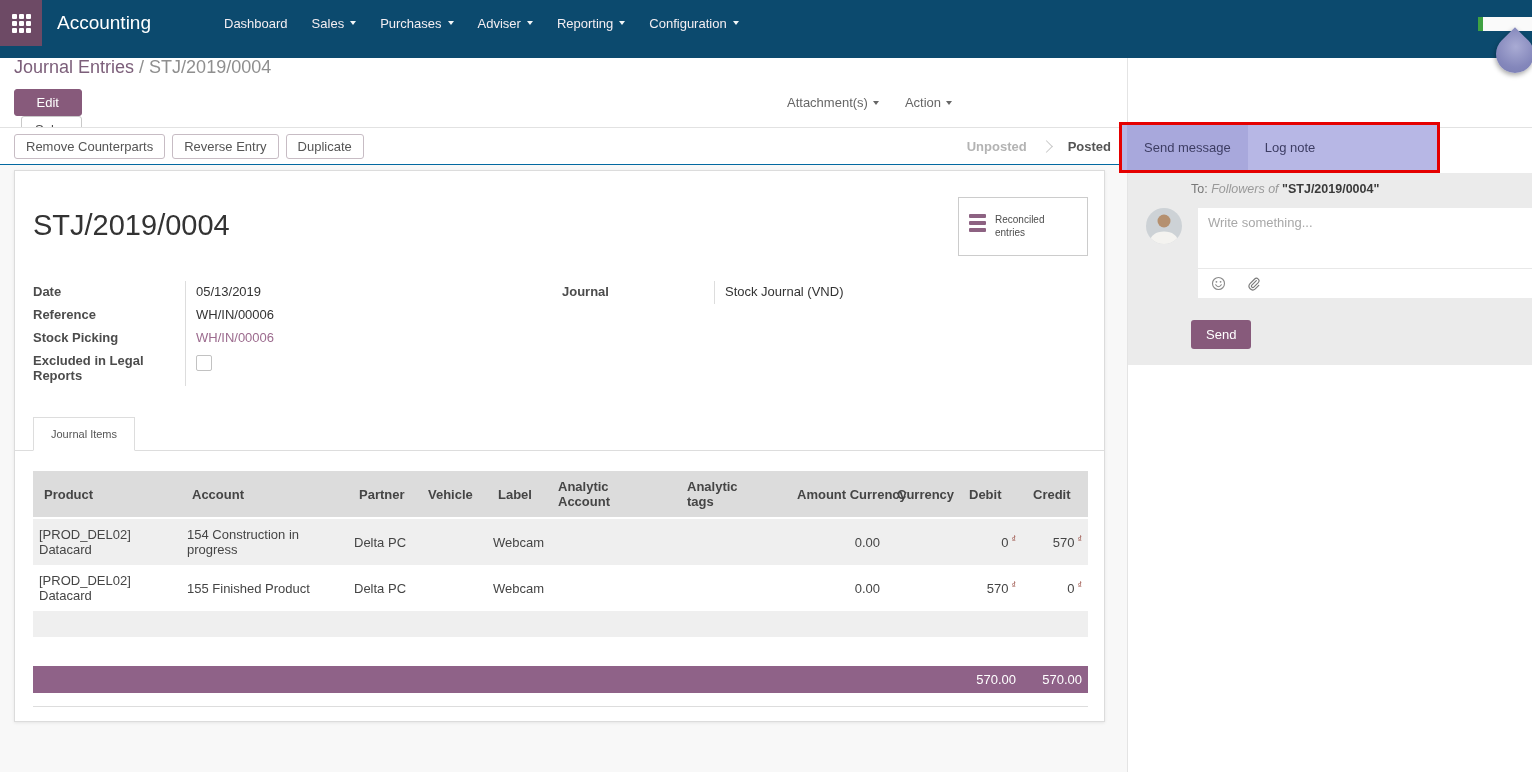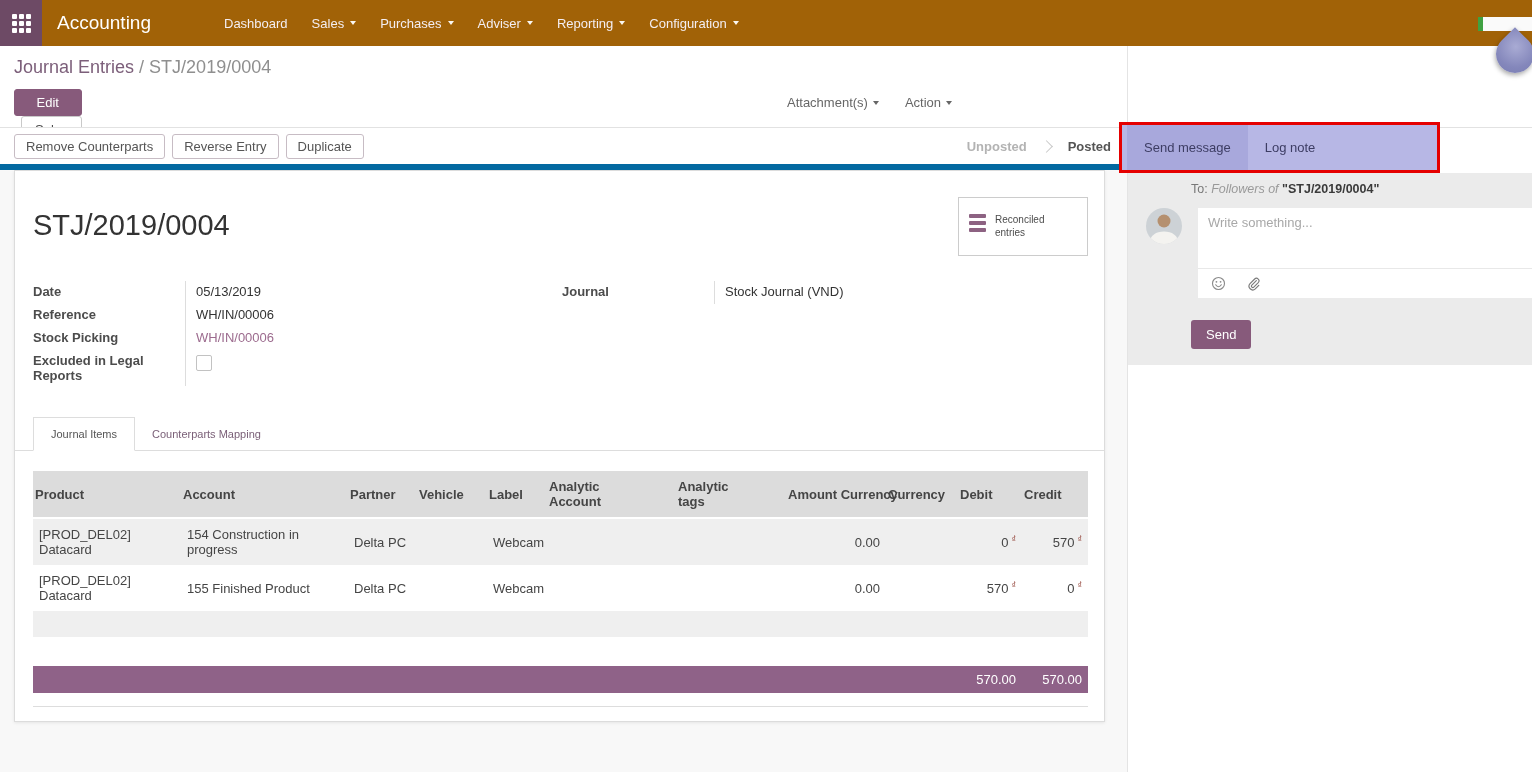--- a/index.html
+++ b/index.html
@@ -1,19 +1,19 @@
 <!DOCTYPE html>
 <html><head>
 <meta charset="utf-8">
 <style>
   html,body{width:1532px;height:772px;margin:0;overflow:hidden;background:#fff;
     font-family:"Liberation Sans",sans-serif;-webkit-font-smoothing:antialiased;}
 
   
-  .navbar{position:absolute;left:0;top:0;width:1532px;height:46px;background:#a16207;z-index:4;}
+  .navbar{position:absolute;left:0;top:0;width:1532px;height:58px;background:#0c4a6e;z-index:4;}
   .apps-btn{position:absolute;left:0;top:0;width:42px;height:46px;background:#6d4a65;
     display:flex;align-items:center;justify-content:center;cursor:pointer;}
   .apps-grid{display:grid;grid-template-columns:repeat(3,5px);grid-template-rows:repeat(3,5px);gap:2px;}
   .apps-grid i{background:#fff;border-radius:1px;}
   .app-title{position:absolute;left:57px;top:0;height:46px;line-height:46px;color:#fff;font-size:19px;}
   .top-menu{position:absolute;left:212px;top:0;height:46px;display:flex;align-items:center;}
   .nav-item{color:#f4eef2;font-size:13px;padding:0 12px;height:46px;display:flex;align-items:center;cursor:pointer;}
   .caret{display:inline-block;width:0;height:0;border-left:3.5px solid transparent;
     border-right:3.5px solid transparent;border-top:4px solid #fff;margin-left:6px;opacity:.95;}
   .systray-green{position:absolute;left:1478px;top:17px;width:5px;height:14px;background:#3fa142;}
@@ -31,21 +31,21 @@
   .btn-primary{background:#875a7b;color:#fff;border-color:#875a7b;}
   .btn-plain{background:#fff;color:#4c4c4c;border-color:#c9c9c9;margin-left:7px;}
   .cp-dropdowns{position:absolute;left:755px;top:95px;display:flex;gap:26px;font-size:13px;color:#666;margin-left:32px;}
   .cp-dd{cursor:pointer;display:flex;align-items:center;}
   .caret-dark{display:inline-block;width:0;height:0;border-left:3.5px solid transparent;
     border-right:3.5px solid transparent;border-top:4px solid #666;margin-left:5px;}
 
   
   .topline{position:absolute;left:0;top:127px;width:1532px;height:1px;background:#e2e2e2;z-index:1;}
   .statusbar{position:absolute;left:0;top:128px;width:1127px;height:36px;background:#fff;
-    border-bottom:6px solid #0369a1;z-index:2;}
+    border-bottom:1px solid #0369a1;z-index:2;}
   .sb-buttons{position:absolute;left:14px;top:6px;display:flex;}
   .sb-btn{font-size:13px;color:#555;background:#fff;border:1px solid #c7bcc4;border-radius:3px;
     padding:4px 11px;margin-right:7px;cursor:pointer;}
   .sb-states{position:absolute;right:16px;top:0;height:36px;display:flex;align-items:center;gap:15px;}
   .state{font-size:13px;font-weight:bold;cursor:pointer;}
   .state-off{color:#b3b3b3;}
   .state-on{color:#555;}
   .state-chevron{width:8px;height:8px;border-top:1px solid #c9c9c9;border-right:1px solid #c9c9c9;
     transform:rotate(45deg);margin-right:2px;}
 
@@ -71,21 +71,21 @@
 
   .notebook{position:absolute;left:0;top:246px;width:100%;display:flex;align-items:flex-end;
     padding-left:18px;border-bottom:1px solid #ddd;box-sizing:border-box;}
   .ntab{font-size:11px;padding:10px 17px;cursor:pointer;}
   .ntab.active{background:#fff;border:1px solid #ddd;border-bottom:1px solid #fff;
     margin-bottom:-1px;color:#555;}
   .ntab.inactive{color:#7a5f77;}
 
   table.lines{position:absolute;left:18px;top:300px;width:1055px;border-collapse:collapse;table-layout:fixed;}
   table.lines th{background:#dcdcdc;border-bottom:2px solid #fff;font-size:13px;font-weight:bold;
-    color:#454545;text-align:left;padding:8px 2px;vertical-align:middle;}
+    color:#454545;text-align:left;padding:8px 11px;vertical-align:middle;}
   table.lines td{font-size:13px;color:#454545;padding:8px 6px;vertical-align:middle;}
   tr.row-odd td{background:#efefef;}
   .num{text-align:right;white-space:nowrap;}
   .th-wrap{display:inline-block;width:66px;}
   .th-wrap-r{display:inline-block;width:66px;text-align:right;}
   .cur-sym{font-size:9px;color:#9b5147;vertical-align:super;margin-left:3px;}
   .spacer-row td{height:10px;padding:8px 6px;}
 
   .totals{position:absolute;left:18px;top:495px;width:1055px;height:27px;background:#8f6288;
     display:flex;justify-content:flex-end;align-items:center;color:#fff;font-size:13px;}
@@ -237,21 +237,20 @@
 
   <div class="fields-right">
     <div class="frow">
       <div class="flabel">Journal</div>
       <div class="fvalue">Stock Journal (VND)</div>
     </div>
   </div>
 
   <div class="notebook">
     <div class="ntab active">Journal Items</div>
-    <div class="ntab inactive">Counterparts Mapping</div>
   </div>
 
   <table class="lines">
     <colgroup>
       <col style="width:148px">
         <col style="width:167px">
         <col style="width:69px">
         <col style="width:70px">
       <col style="width:60px">
         <col style="width:129px">

